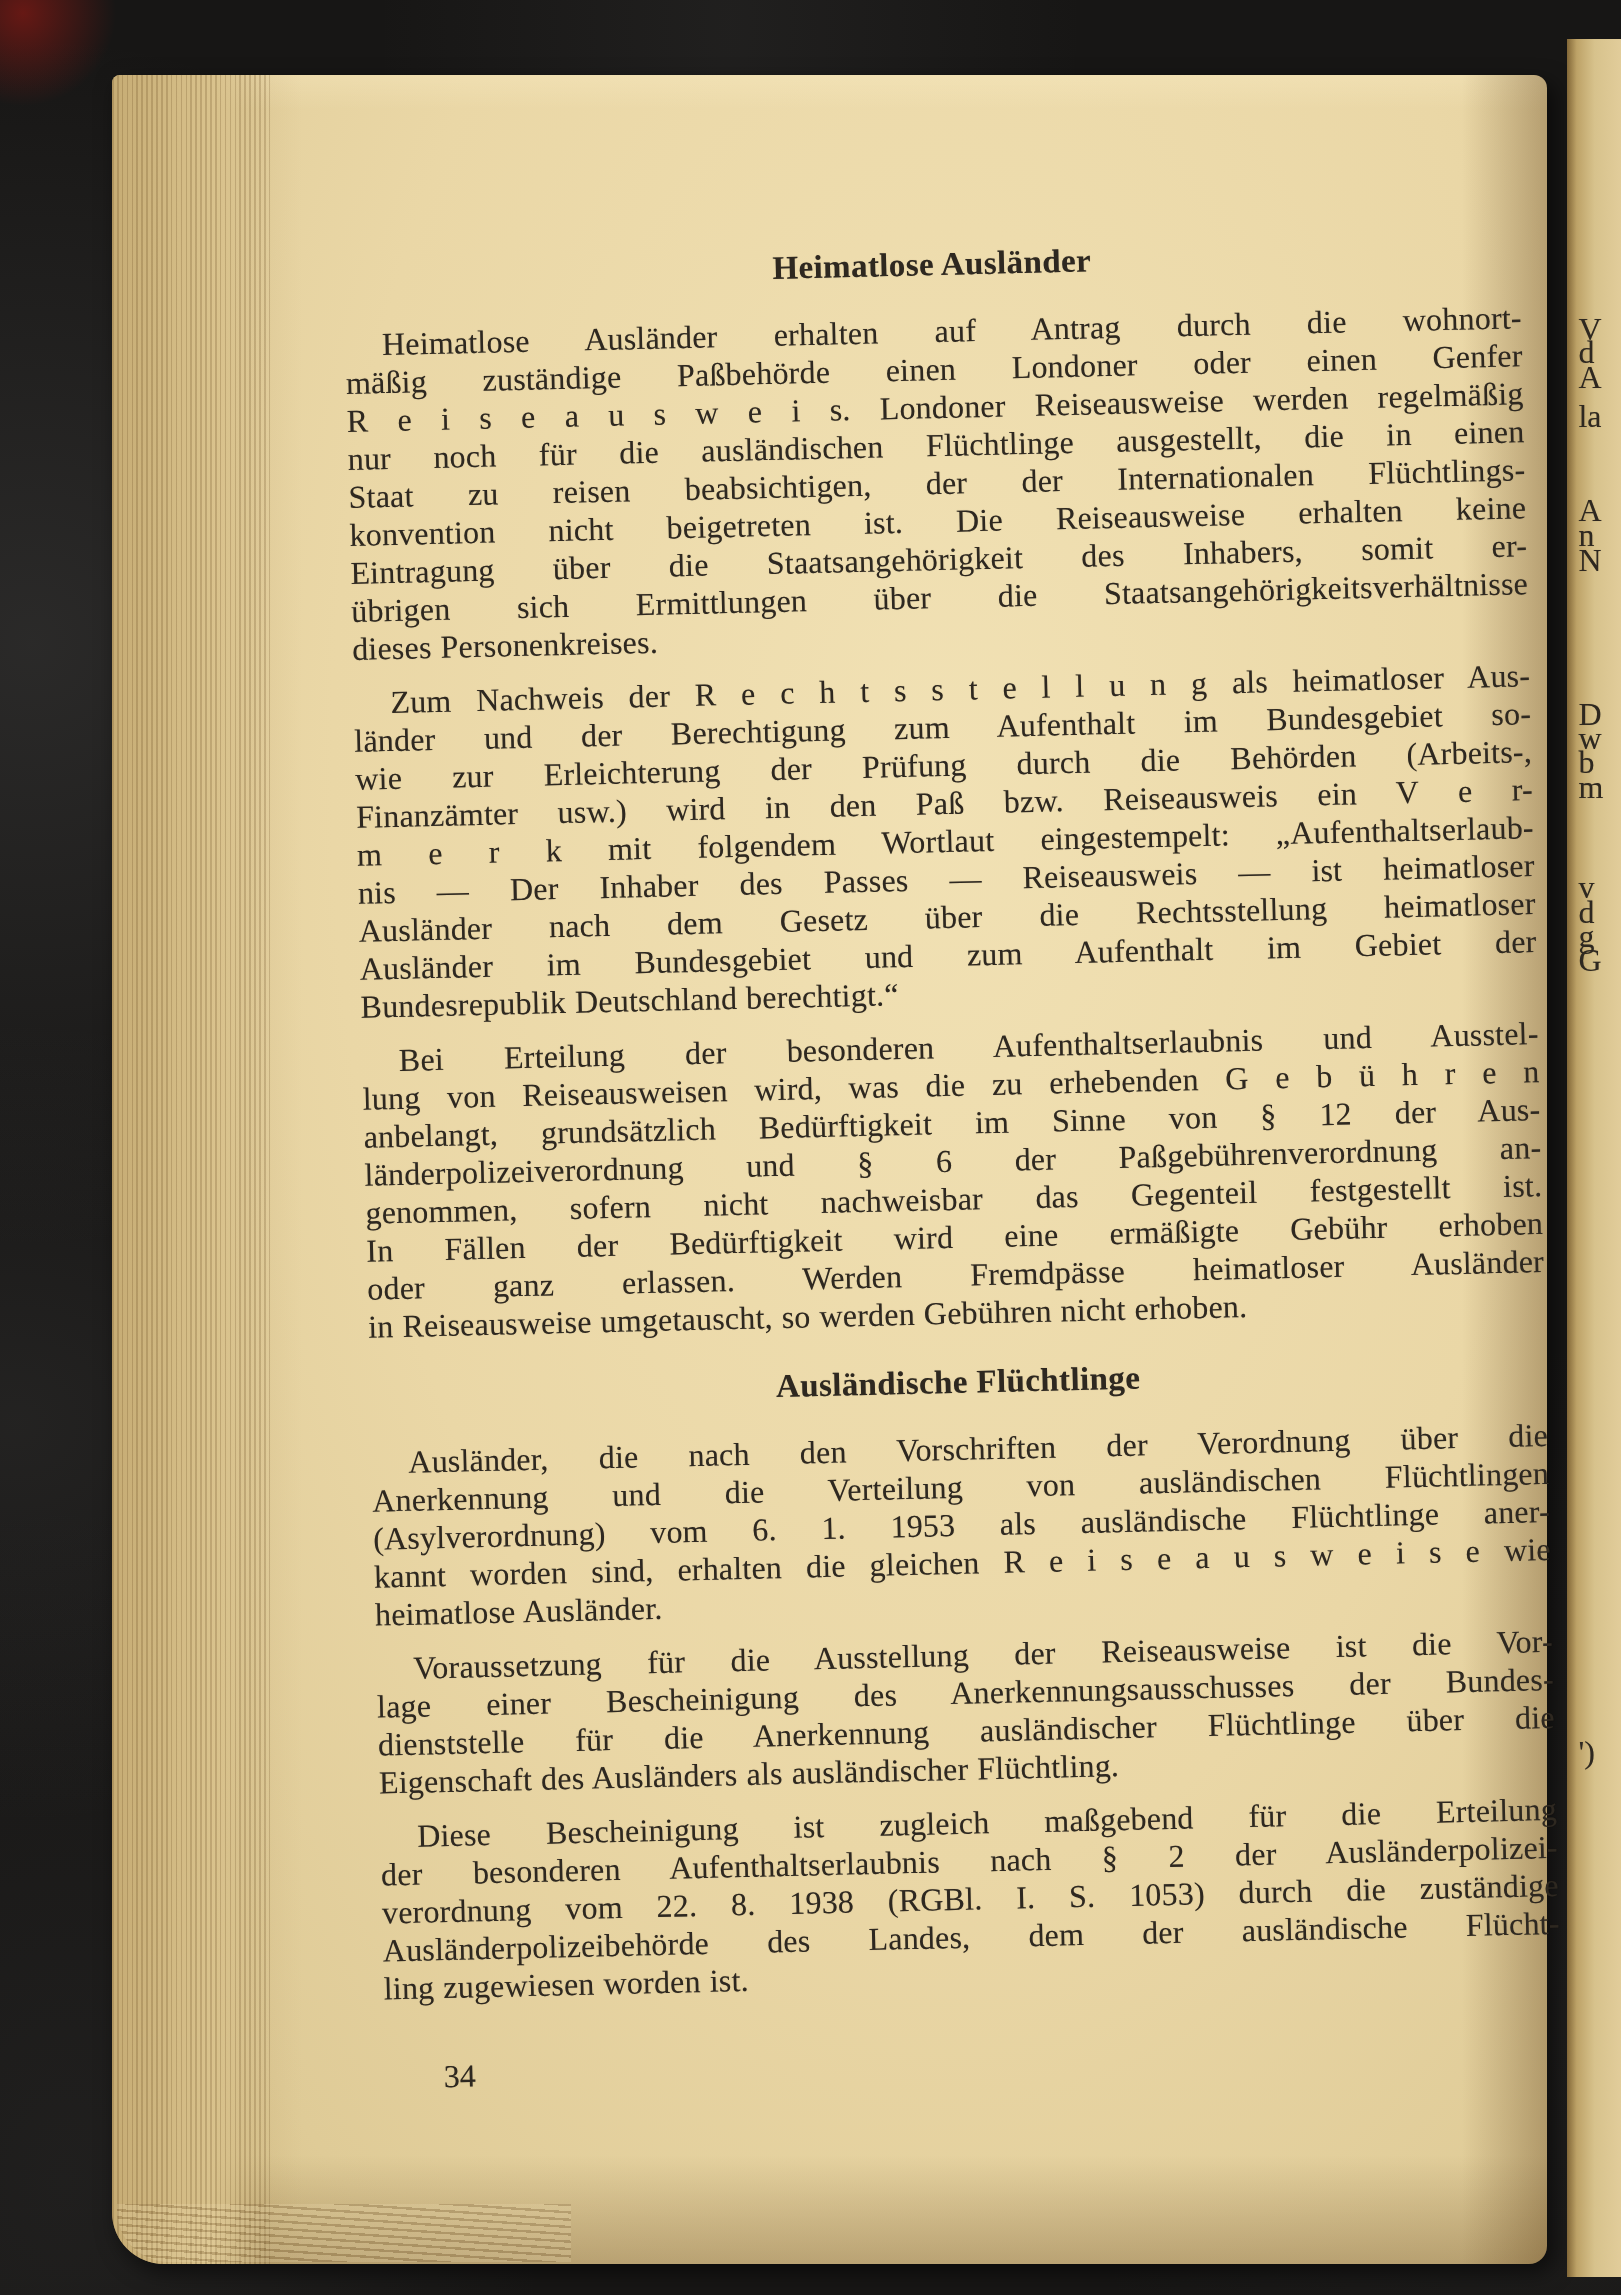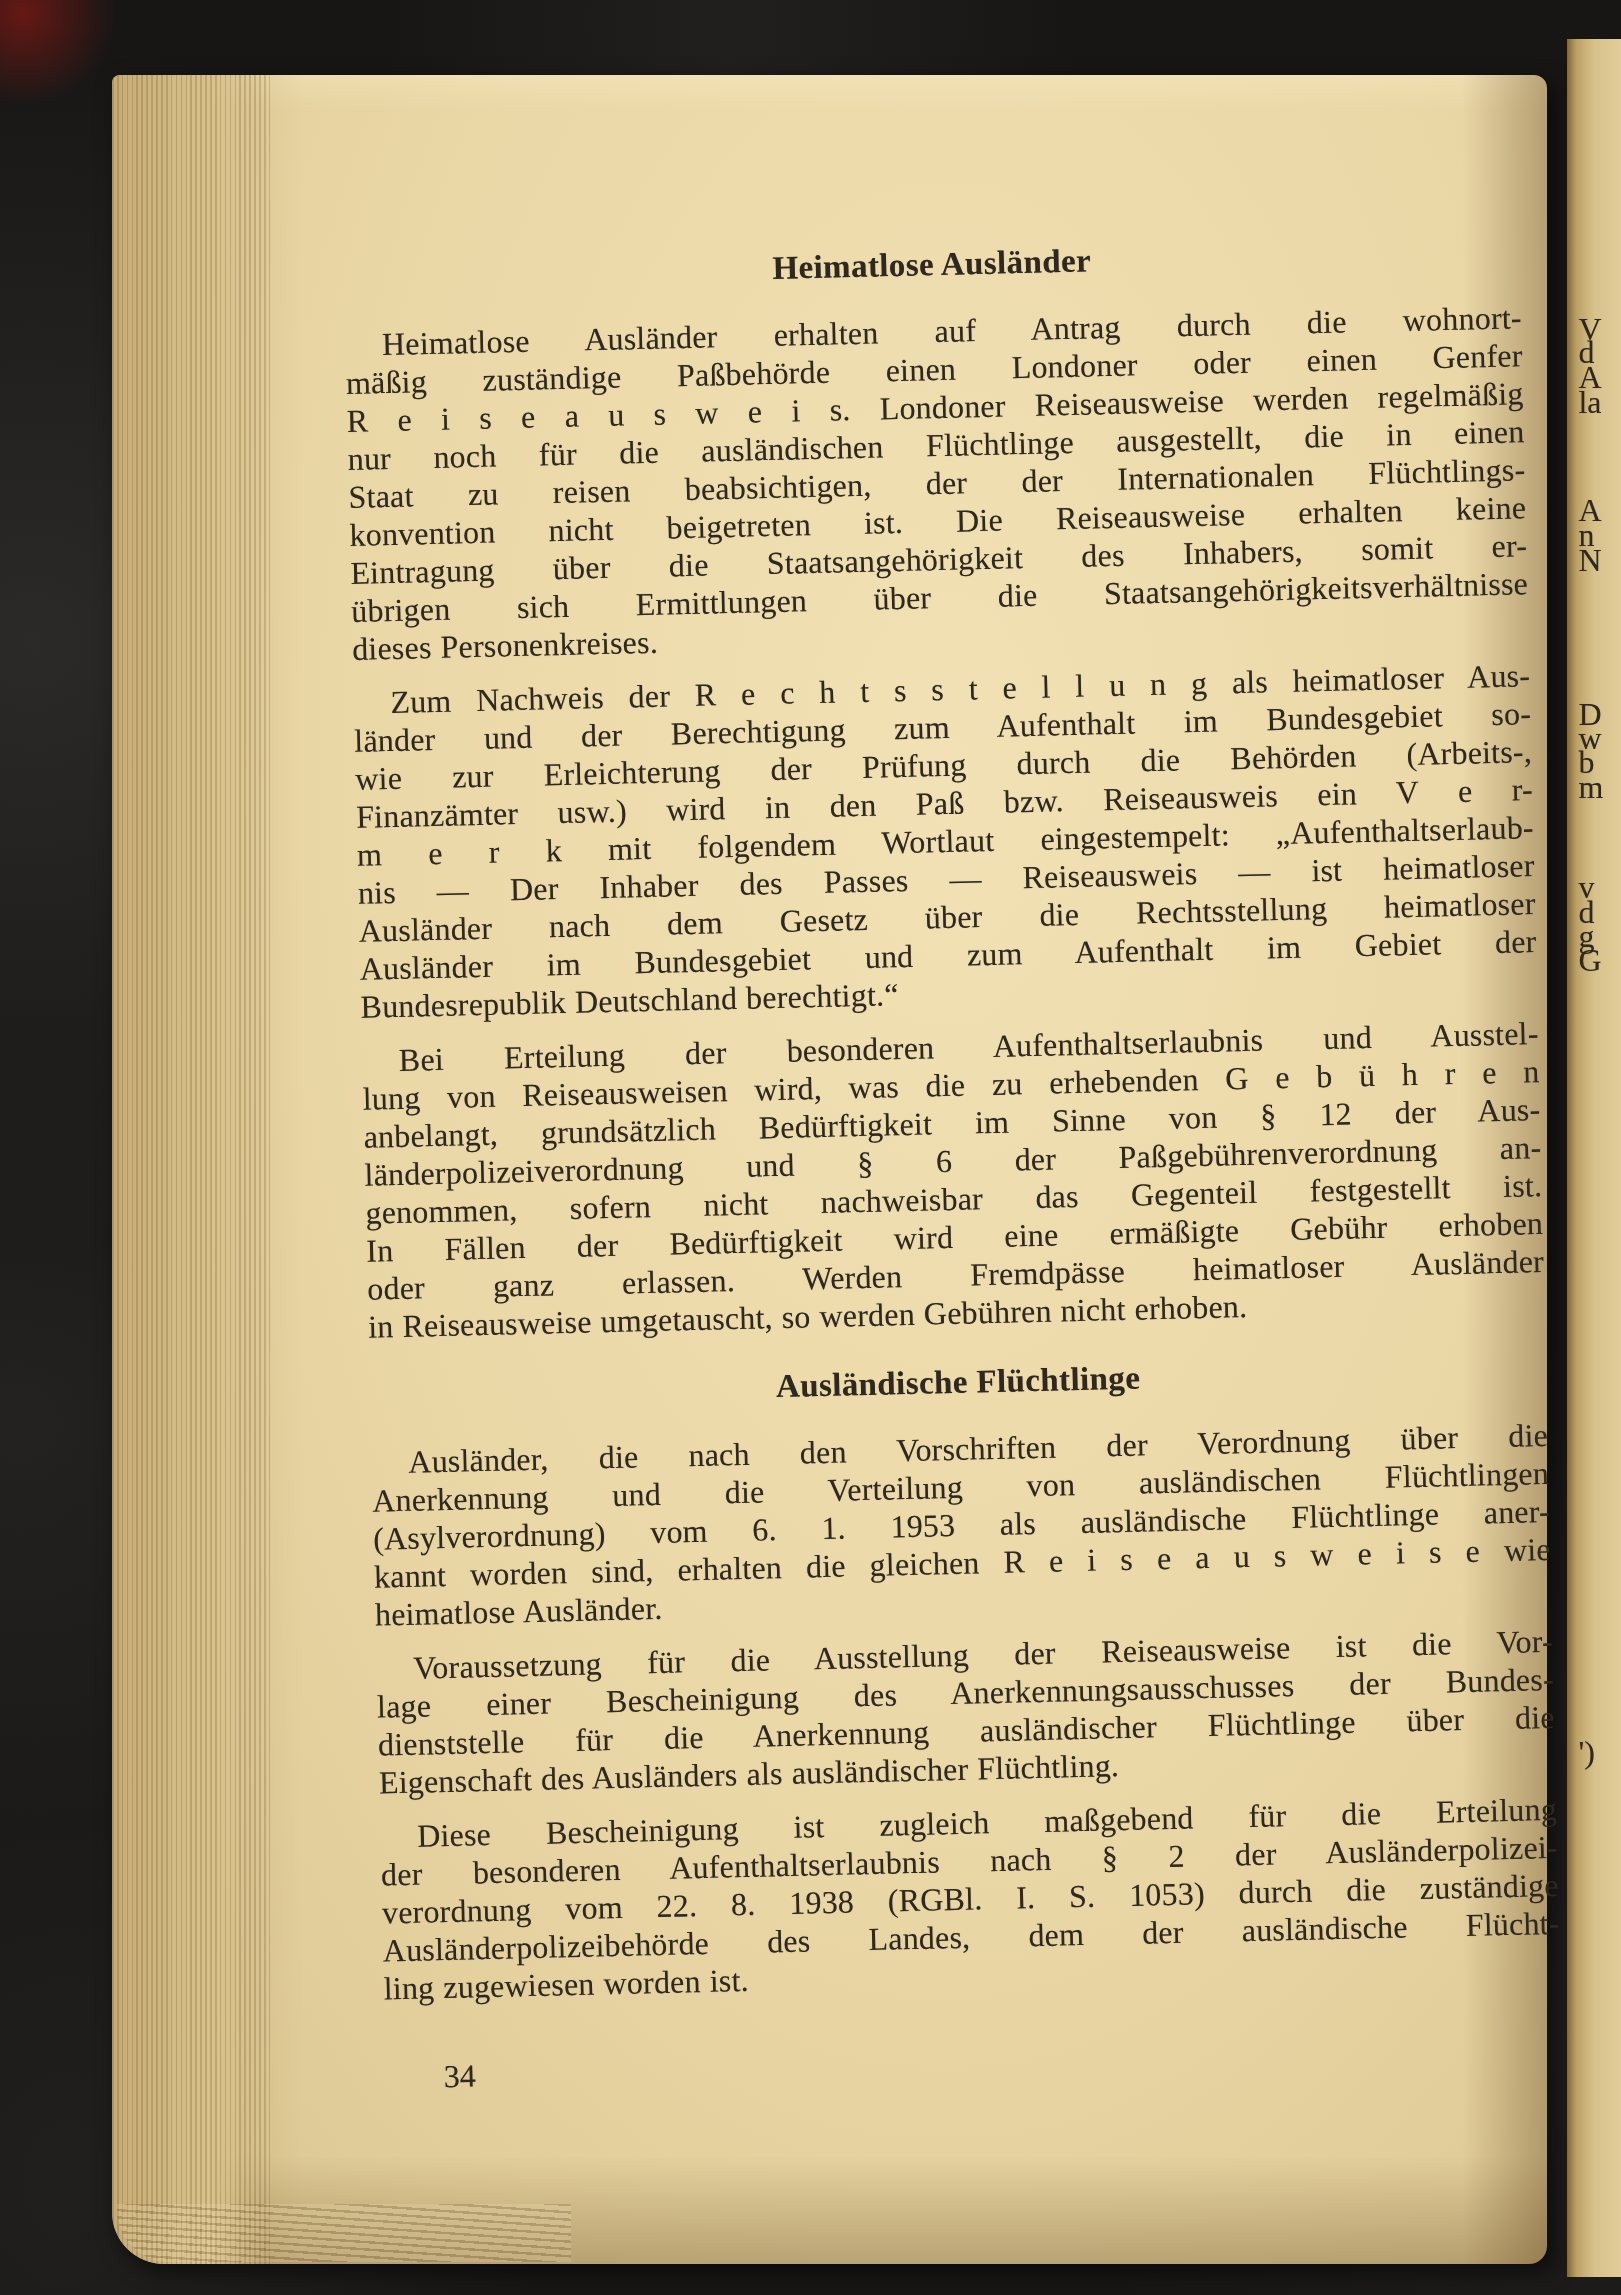--- a/index.html
+++ b/index.html
@@ -160,21 +160,21 @@
       </div>
     <div class="page-number">34</div>
   </div>
 </div>
 
 <div class="next-page">
   <div id="fragments">
       <div class="frag" style="top: 272px;">V</div>
       <div class="frag" style="top: 295px;">d</div>
       <div class="frag" style="top: 320px;">A</div>
-      <div class="frag" style="top: 345px;">la</div>
+      <div class="frag" style="top: 359px;">la</div>
       <div class="frag" style="top: 453px;">A</div>
       <div class="frag" style="top: 478px;">n</div>
       <div class="frag" style="top: 503px;">N</div>
       <div class="frag" style="top: 657px;">D</div>
       <div class="frag" style="top: 681px;">w</div>
       <div class="frag" style="top: 705px;">b</div>
       <div class="frag" style="top: 730px;">m</div>
       <div class="frag" style="top: 830px;">v</div>
       <div class="frag" style="top: 855px;">d</div>
       <div class="frag" style="top: 879px;">g</div>

